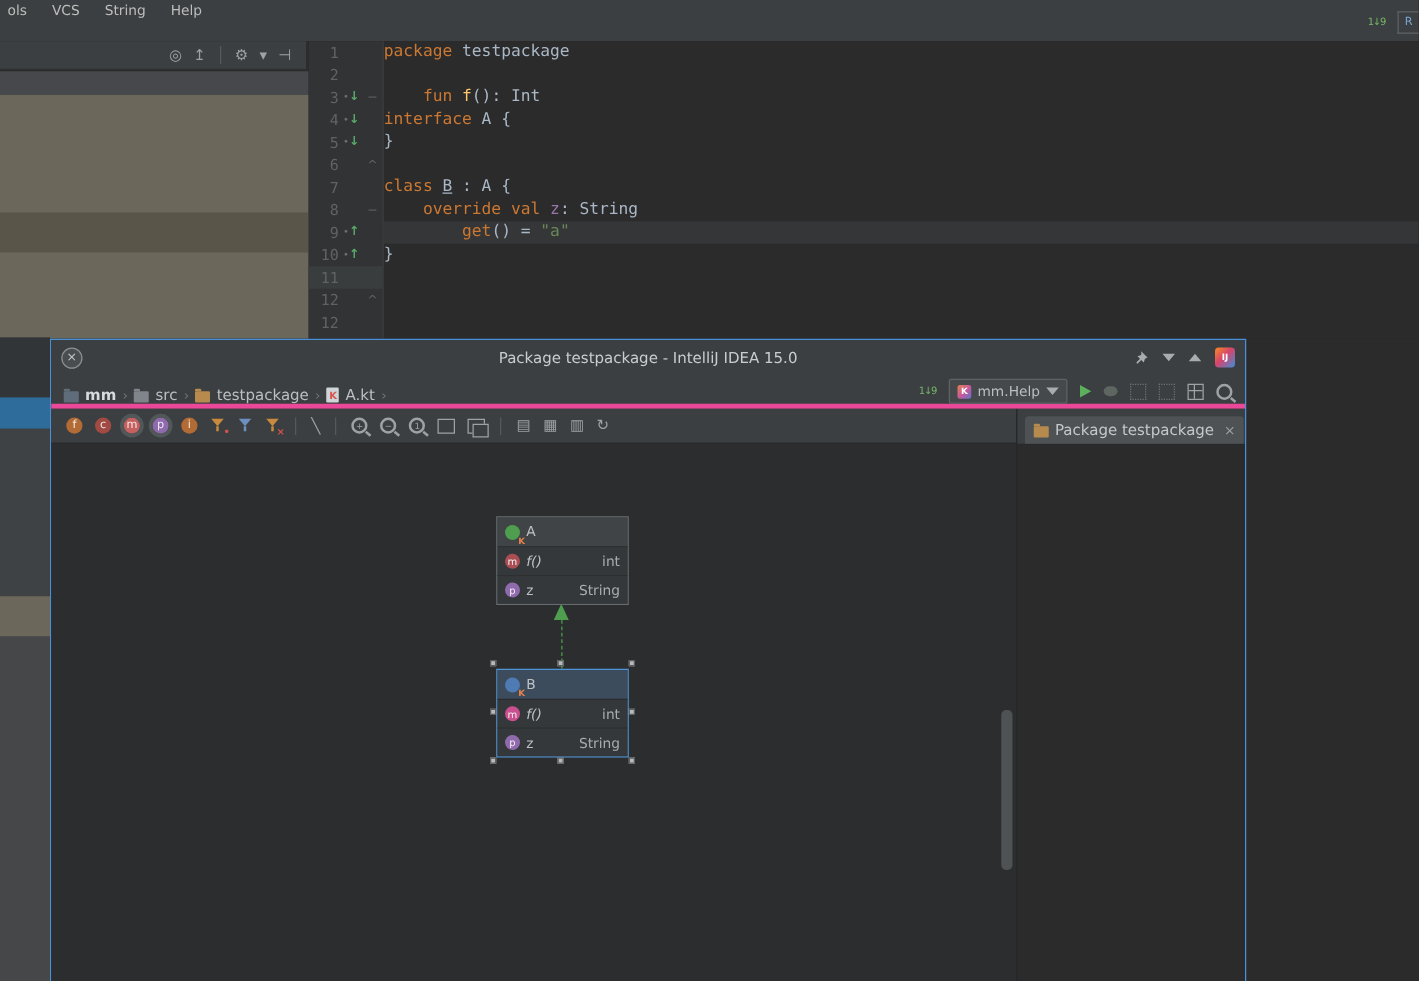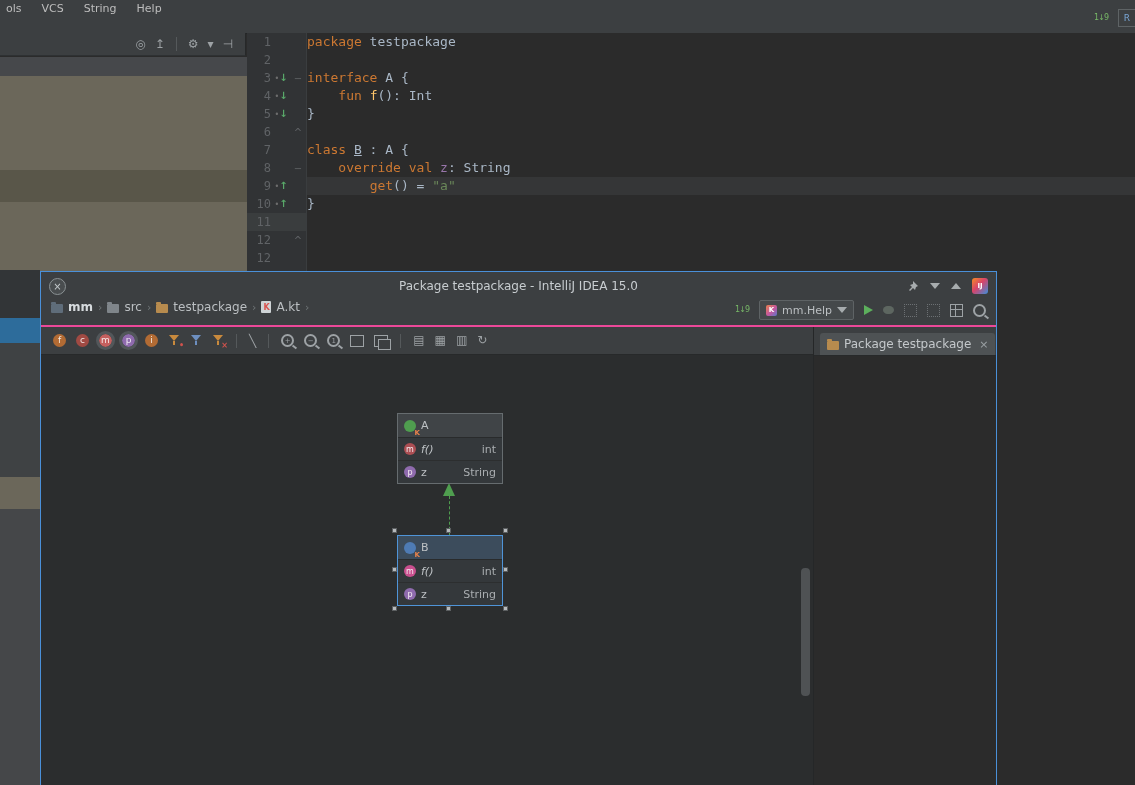--- a/index.html
+++ b/index.html
@@ -54,22 +54,22 @@
             display:flex;align-items:center;justify-content:center;}
   .fw-title-text{font-size:12px;color:#c8cdd0;}
   .fw-close{position:absolute;left:8px;top:6px;width:15px;height:15px;border-radius:50%;border:1px solid #8a9193;
             background:#494d4f;color:#c3c9cb;font-size:10px;line-height:15px;text-align:center;cursor:default;}
   .fw-ctrl{position:absolute;right:8px;top:0;height:28px;display:flex;gap:11px;align-items:center;}
   .tri-down{width:0;height:0;border-left:5px solid transparent;border-right:5px solid transparent;border-top:6px solid #a7acae;}
   .tri-up{width:0;height:0;border-left:5px solid transparent;border-right:5px solid transparent;border-bottom:6px solid #a7acae;}
   .logo{width:16px;height:16px;border-radius:3px;background:linear-gradient(135deg,#f78c25,#d8436a 45%,#3a8fdc);
         font-size:7px;font-weight:bold;color:#fff;display:flex;align-items:center;justify-content:center;}
 
-  .fw-nav{position:absolute;left:0;top:28px;right:0;height:27px;background:#3c3f41;border-bottom:2px solid #ec4899;
-          display:flex;align-items:flex-start;padding:0 10px;box-sizing:border-box;gap:28px;}
+  .fw-nav{position:absolute;left:0;top:28px;right:0;height:27px;background:#3c3f41;border-bottom:4px solid #ec4899;
+          display:flex;align-items:flex-end;padding:0 10px;box-sizing:border-box;gap:28px;}
   .crumb{display:flex;align-items:center;gap:5px;font-size:12px;color:#bbbfc2;margin-right:5px;cursor:default;}
   .crumb.first{font-weight:bold;color:#d6dadd;}
   .crumb-sep{color:#6f7577;margin-right:5px;font-size:11px;}
   .ic-folder{width:12px;height:9px;border-radius:1px;position:relative;margin-top:2px;flex:none;}
   .ic-folder::before{content:"";position:absolute;top:-2px;left:0;width:5px;height:2px;background:inherit;border-radius:1px 1px 0 0;}
   .ic-kfile{width:10px;height:12px;background:#cfd4d6;color:#d9534f;font-size:8px;font-weight:bold;border-radius:1px;
             display:flex;align-items:center;justify-content:center;flex:none;}
   .nav-right{margin-left:auto;display:flex;align-items:center;gap:10px;}
   .run-combo{display:flex;align-items:center;gap:5px;border:1px solid #5e6365;background:#45494b;height:18px;
              padding:0 6px;font-size:11px;color:#bbbfc2;border-radius:2px;cursor:default;}
@@ -222,22 +222,22 @@
       </div>
       <div class="grow">
         <span class="lnum">12</span>
         <span class="gico"></span>
         <span class="gfold"></span>
       </div>
     </div>
   <div class="code" id="code">
       <div class="crow"><span class="tok kw">package</span><span class="tok pl"> testpackage</span></div>
       <div class="crow"></div>
+      <div class="crow"><span class="tok pl">    </span><span class="tok kw">fun</span><span class="tok pl"> </span><span class="tok fn">f</span><span class="tok pl">(): Int</span></div>
       <div class="crow"><span class="tok kw">interface</span><span class="tok pl"> A {</span></div>
-      <div class="crow"><span class="tok pl">    </span><span class="tok kw">fun</span><span class="tok pl"> </span><span class="tok fn">f</span><span class="tok pl">(): Int</span></div>
       <div class="crow"><span class="tok pl">}</span></div>
       <div class="crow"></div>
       <div class="crow"><span class="tok kw">class</span><span class="tok pl"> </span><span class="tok pl u">B</span><span class="tok pl"> : A {</span></div>
       <div class="crow"><span class="tok pl">    </span><span class="tok kw">override</span><span class="tok pl"> </span><span class="tok kw">val</span><span class="tok pl"> </span><span class="tok prop">z</span><span class="tok pl">: String</span></div>
       <div class="crow hl"><span class="tok pl">        </span><span class="tok kw">get</span><span class="tok pl">() = </span><span class="tok str">"a"</span></div>
       <div class="crow"><span class="tok pl">}</span></div>
       <div class="crow"></div>
     </div>
 </div>
 

